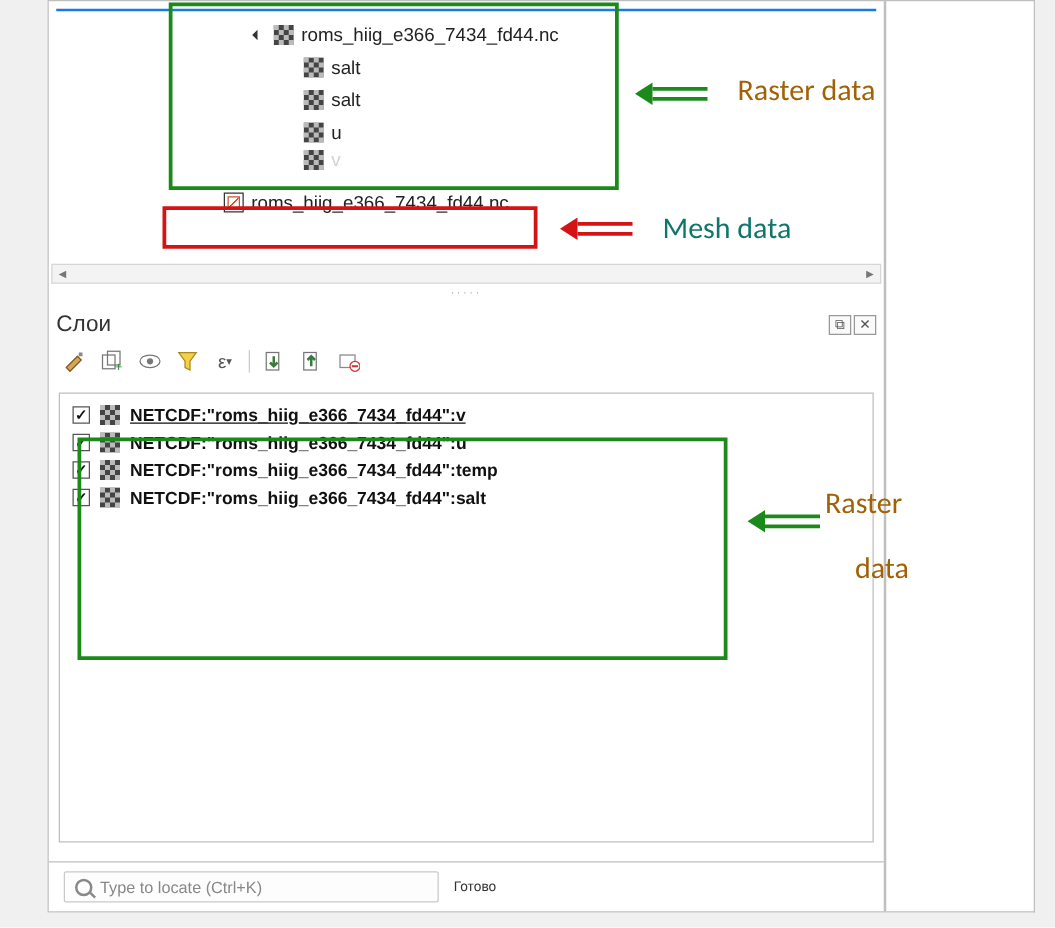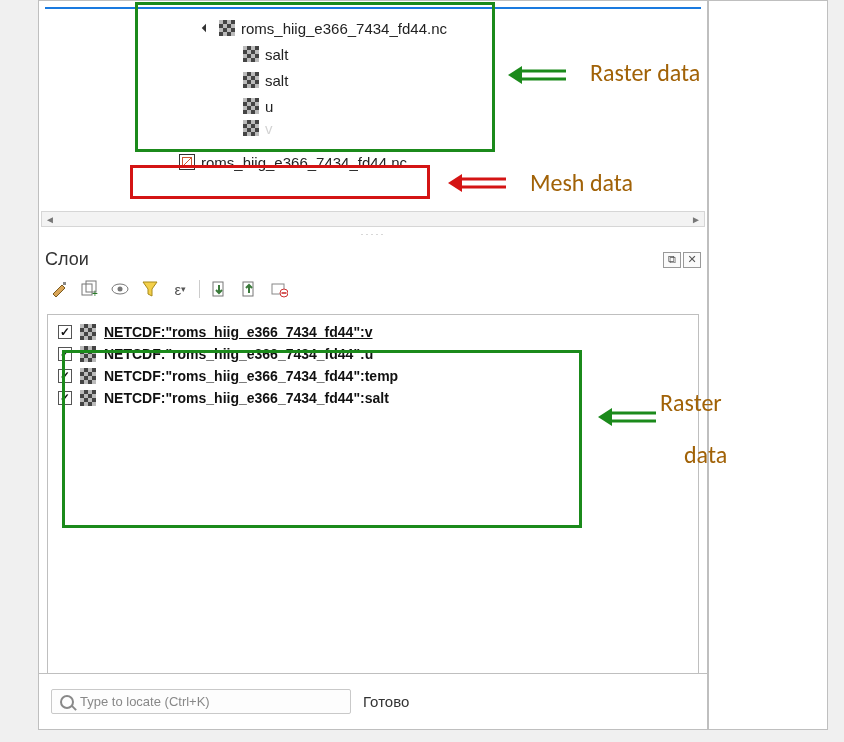--- a/index.html
+++ b/index.html
@@ -145,55 +145,55 @@
   .layer-row.active span.txt{ text-decoration: underline; }
   .chk{
     width:14px;height:14px;border:1px solid #555;
     display:flex;align-items:center;justify-content:center;
     font-size:12px;font-weight:700;
   }
   
   .bottom-bar{
     position:absolute;
     left:0;right:0;bottom:0;
-    height:56px;
+    height:40px;
     border-top:1px solid #bfbfbf;
     display:flex;align-items:center;
   }
   .locate{
     margin:0 12px;
     display:flex;align-items:center;gap:6px;
     border:1px solid #c9c9c9;
     background:#fdfdfd;
     border-radius:2px;
     padding:4px 8px;
     width:300px;
     color:#888;
   }
   .mag{
     width:14px;height:14px;border:2px solid #888;border-radius:50%;
     position:relative;
   }
   .mag:after{content:"";position:absolute;width:6px;height:2px;background:#888;right:-5px;bottom:-2px;transform:rotate(45deg);}
-  .status{font-size:15px;color:#333;text-align:right;}
+  .status{font-size:11px;color:#333;text-align:right;}
   
   .anno-box{
     position:absolute;
     border:3px solid;
     pointer-events:none;
   }
   .anno-green{ border-color:#1b8a1b; }
   .anno-red{ border-color:#d41414; }
   .anno-label{
     position:absolute;
     font-family: Calibri, sans-serif;
     font-size:24px;
   }
   .lbl-green{ color:#a16207; }
-  .lbl-red{ color:#a16207; }
+  .lbl-red{ color:#0f766e; }
 </style>
 </head>
 <body>
 
 <div class="main-panel">
 
   <div class="browser-wrap">
     <div class="browser-top-line"></div>
 
     <div class="tree-item">

